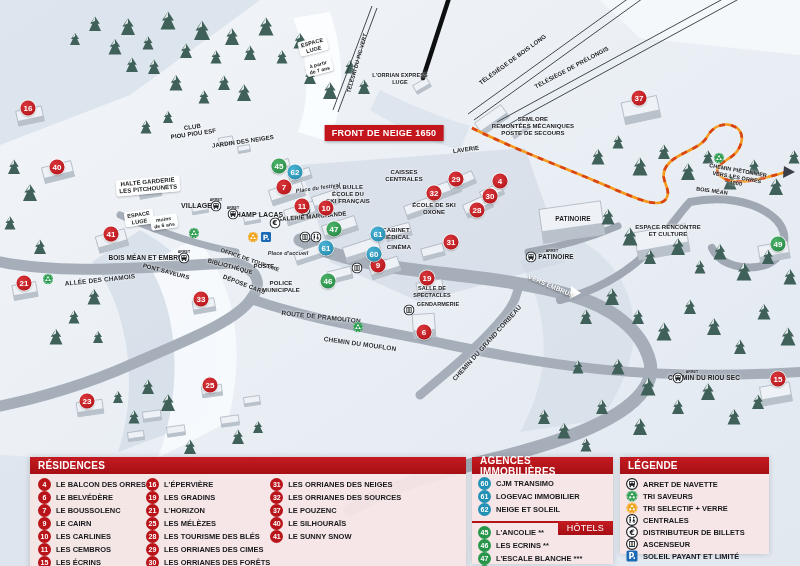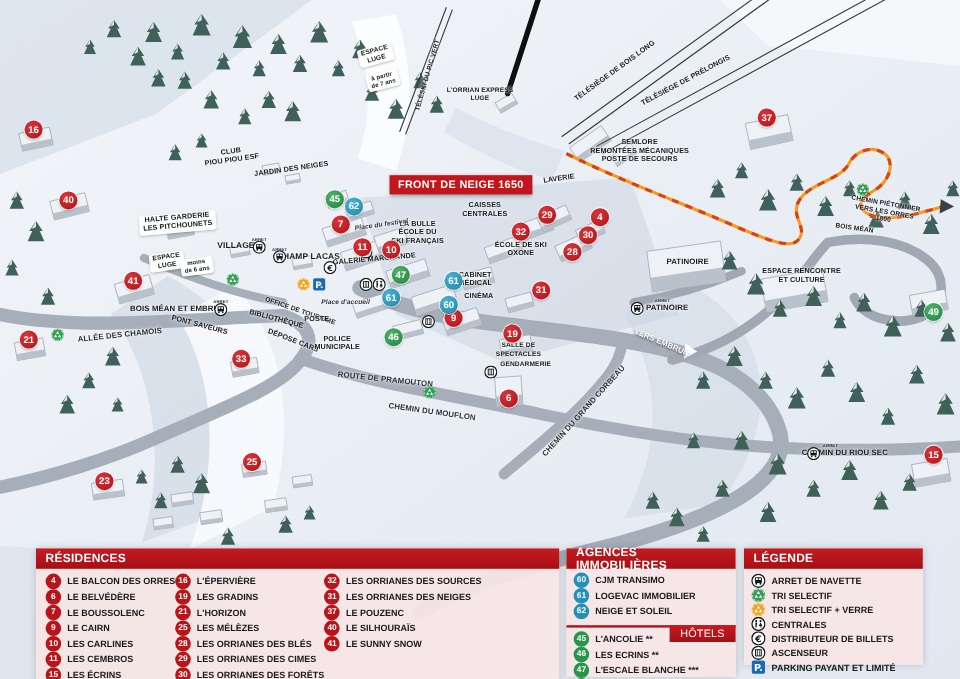--- a/index.html
+++ b/index.html
@@ -644,24 +644,24 @@
       <div class="marker pos res" style="left: 500px; top: 181px; transform: translate(-50%, -50%);">4</div>
       <div class="marker pos res" style="left: 639px; top: 98px; transform: translate(-50%, -50%);">37</div>
       <div class="marker pos res" style="left: 778px; top: 379px; transform: translate(-50%, -50%);">15</div>
       <div class="marker pos ag" style="left: 295px; top: 172px; transform: translate(-50%, -50%);">62</div>
       <div class="marker pos ag" style="left: 378px; top: 234px; transform: translate(-50%, -50%);">61</div>
       <div class="marker pos ag" style="left: 326px; top: 248px; transform: translate(-50%, -50%);">61</div>
       <div class="marker pos ag" style="left: 374px; top: 254px; transform: translate(-50%, -50%);">60</div>
       <div class="marker pos hot" style="left: 279px; top: 166px; transform: translate(-50%, -50%);">45</div>
       <div class="marker pos hot" style="left: 334px; top: 229px; transform: translate(-50%, -50%);">47</div>
       <div class="marker pos hot" style="left: 328px; top: 281px; transform: translate(-50%, -50%);">46</div>
-      <div class="marker pos hot" style="left: 778px; top: 260px; transform: translate(-50%, -50%);">49</div>
+      <div class="marker pos hot" style="left: 778px; top: 244px; transform: translate(-50%, -50%);">49</div>
     </div>
 
-  <div class="front pos" style="left:384px;top:154px;">FRONT DE NEIGE 1650</div>
+  <div class="front pos" style="left:384px;top:133px;">FRONT DE NEIGE 1650</div>
 
   <div id="panel-res" class="panel" style="left:30px;top:457px;width:436px;height:128px;">
     <div class="phead">RÉSIDENCES</div>
     <div class="res-grid">
 
     <div class="litem">
           <span class="lnum">4</span>
           <span>LE BALCON DES ORRES</span>
         </div>
         <div class="litem">
@@ -699,37 +699,37 @@
         <div class="litem">
           <span class="lnum">21</span>
           <span>L'HORIZON</span>
         </div>
         <div class="litem">
           <span class="lnum">25</span>
           <span>LES MÉLÈZES</span>
         </div>
         <div class="litem">
           <span class="lnum">28</span>
-          <span>LES ORRIANES DES BLÉS</span>
+          <span>LES TOURISME DES BLÉS</span>
         </div>
         <div class="litem">
           <span class="lnum">29</span>
           <span>LES ORRIANES DES CIMES</span>
         </div>
         <div class="litem">
           <span class="lnum">30</span>
           <span>LES ORRIANES DES FORÊTS</span>
         </div>
         <div class="litem">
+          <span class="lnum">31</span>
+          <span>LES ORRIANES DES NEIGES</span>
+        </div>
+        <div class="litem">
           <span class="lnum">32</span>
           <span>LES ORRIANES DES SOURCES</span>
-        </div>
-        <div class="litem">
-          <span class="lnum">31</span>
-          <span>LES ORRIANES DES NEIGES</span>
         </div>
         <div class="litem">
           <span class="lnum">37</span>
           <span>LE POUZENC</span>
         </div>
         <div class="litem">
           <span class="lnum">40</span>
           <span>LE SILHOURAÏS</span>
         </div>
         <div class="litem">
@@ -802,21 +802,21 @@
             <svg viewBox="0 0 12 12">
               <circle cx="6" cy="6" r="5.6" fill="#2f9e52"></circle>
               <circle cx="6" cy="6" r="4.9" fill="none" stroke="#fff" stroke-width="0.7" stroke-dasharray="2 1.3"></circle>
               <g fill="#fff">
                 <path d="M6 2.6 L7.5 5.1 L4.5 5.1 Z"></path>
                 <path d="M6 2.6 L7.5 5.1 L4.5 5.1 Z" transform="rotate(120 6 6.3)"></path>
                 <path d="M6 2.6 L7.5 5.1 L4.5 5.1 Z" transform="rotate(240 6 6.3)"></path>
               </g>
             </svg>
           </span>
-          <span>TRI SELECTIF</span>
+          <span>TRI SAVEURS</span>
         </div>
         <div class="litem">
           <span class="licon">
             <svg viewBox="0 0 12 12">
               <circle cx="6" cy="6" r="5.6" fill="#f0a31c"></circle>
               <circle cx="6" cy="6" r="4.9" fill="none" stroke="#fff" stroke-width="0.7" stroke-dasharray="2 1.3"></circle>
               <g fill="#fff">
                 <path d="M6 2.6 L7.5 5.1 L4.5 5.1 Z"></path>
                 <path d="M6 2.6 L7.5 5.1 L4.5 5.1 Z" transform="rotate(120 6 6.3)"></path>
                 <path d="M6 2.6 L7.5 5.1 L4.5 5.1 Z" transform="rotate(240 6 6.3)"></path>
@@ -864,18 +864,18 @@
           </span>
           <span>ASCENSEUR</span>
         </div>
         <div class="litem">
           <span class="licon">
             <svg viewBox="0 0 12 12">
               <rect x="0.5" y="0.5" width="11" height="11" rx="1.6" fill="#1b6ab5"></rect>
               <text x="6.1" y="9.1" text-anchor="middle" font-size="8" font-family="DejaVu Sans,sans-serif" font-weight="bold" fill="#fff">P.</text>
             </svg>
           </span>
-          <span>PARKING PAYANT ET LIMITÉ</span>
+          <span>SOLEIL PAYANT ET LIMITÉ</span>
         </div>
       </div>
   </div>
 
 </div>
 
 </body></html>

